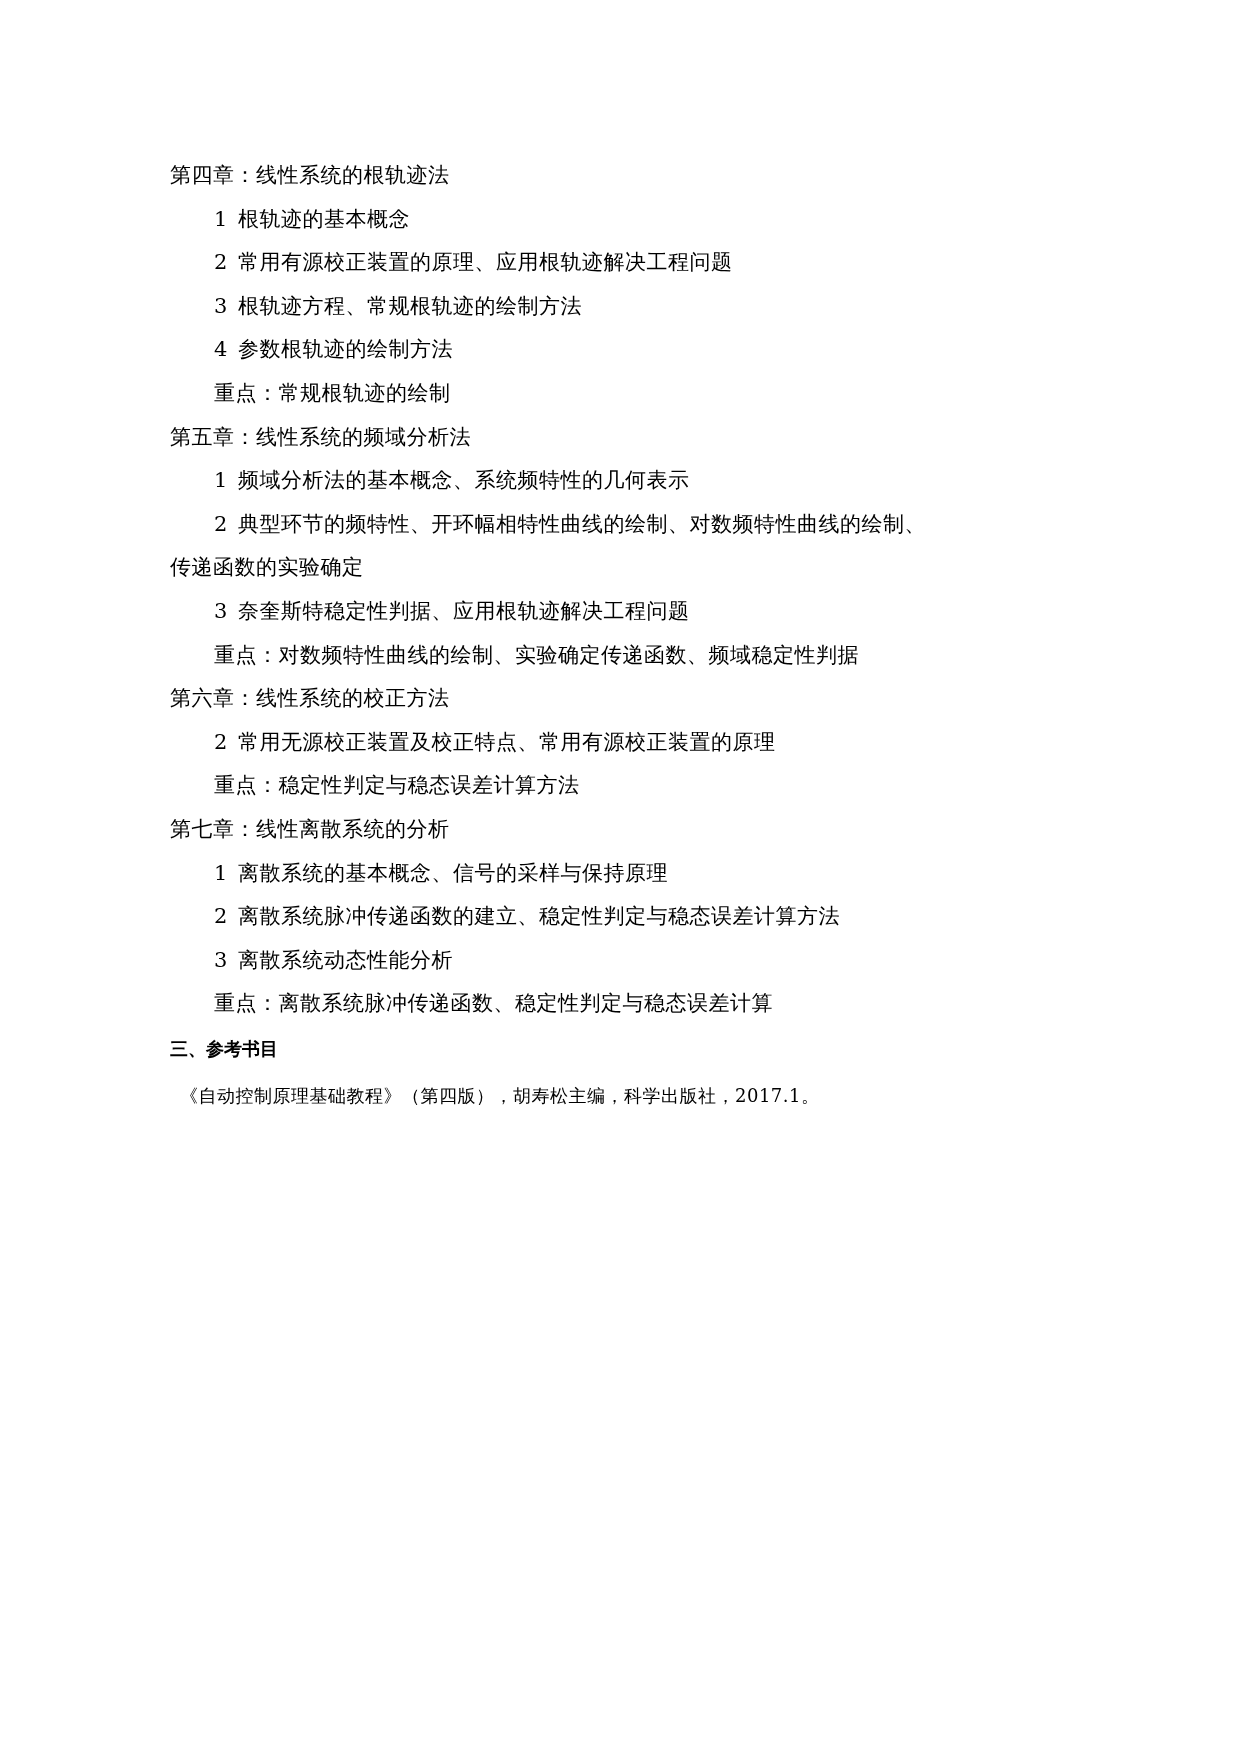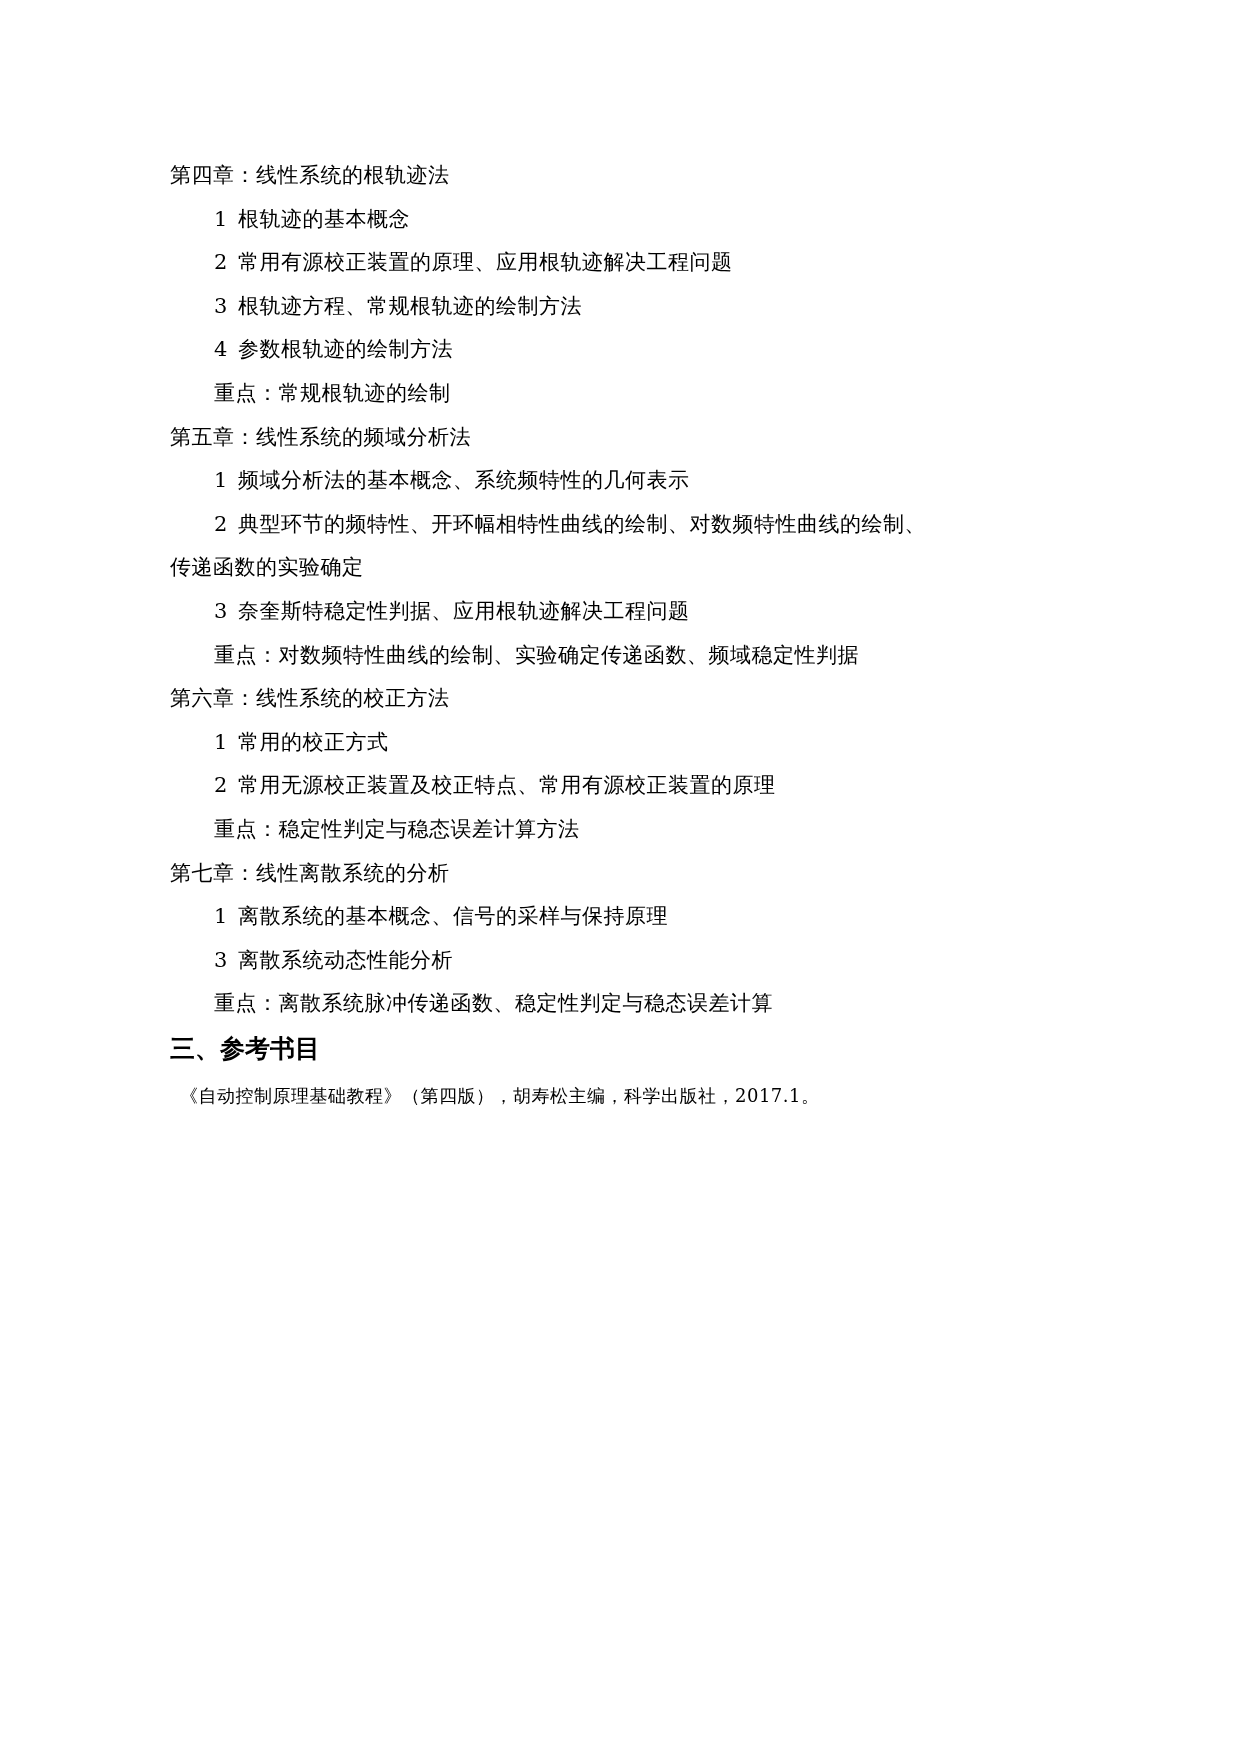--- a/index.html
+++ b/index.html
@@ -45,21 +45,21 @@
     .item .num {
       display: inline-block;
       width: 24px;
     }
     .cont {
       padding-left: 0;
     }
     .section-heading {
       font-family: "DejaVu Sans", "Liberation Sans", sans-serif;
       font-weight: bold;
-      font-size: 25px;
+      font-size: 18px;
       line-height: 30px;
       margin-top: 8px;
       height: 40px;
     }
     .reference {
       font-size: 18px;
       line-height: 43.6px;
       padding-left: 10px;
       white-space: nowrap;
       letter-spacing: 0.5px;
@@ -79,26 +79,26 @@
     <div class="line key">重点：常规根轨迹的绘制</div>
 
     <div class="line chapter">第五章：线性系统的频域分析法</div>
     <div class="line item"><span class="num">1</span><span>频域分析法的基本概念、系统频特性的几何表示</span></div>
     <div class="line item"><span class="num">2</span><span>典型环节的频特性、开环幅相特性曲线的绘制、对数频特性曲线的绘制、</span></div>
     <div class="line cont">传递函数的实验确定</div>
     <div class="line item"><span class="num">3</span><span>奈奎斯特稳定性判据、应用根轨迹解决工程问题</span></div>
     <div class="line key">重点：对数频特性曲线的绘制、实验确定传递函数、频域稳定性判据</div>
 
     <div class="line chapter">第六章：线性系统的校正方法</div>
-    <div class="line item"><span class="num">1</span><span>常用的校正方式</span></div>
     <div class="line item"><span class="num">2</span><span>常用无源校正装置及校正特点、常用有源校正装置的原理</span></div>
     <div class="line key">重点：稳定性判定与稳态误差计算方法</div>
 
     <div class="line chapter">第七章：线性离散系统的分析</div>
     <div class="line item"><span class="num">1</span><span>离散系统的基本概念、信号的采样与保持原理</span></div>
+    <div class="line item"><span class="num">2</span><span>离散系统脉冲传递函数的建立、稳定性判定与稳态误差计算方法</span></div>
     <div class="line item"><span class="num">3</span><span>离散系统动态性能分析</span></div>
     <div class="line key">重点：离散系统脉冲传递函数、稳定性判定与稳态误差计算</div>
 
     <div class="section-heading">三、参考书目</div>
     <div class="reference">《自动控制原理基础教程》（第四版），胡寿松主编，科学出版社，2017.1。</div>
 
   </div>
 </div>
 
 </body></html>

